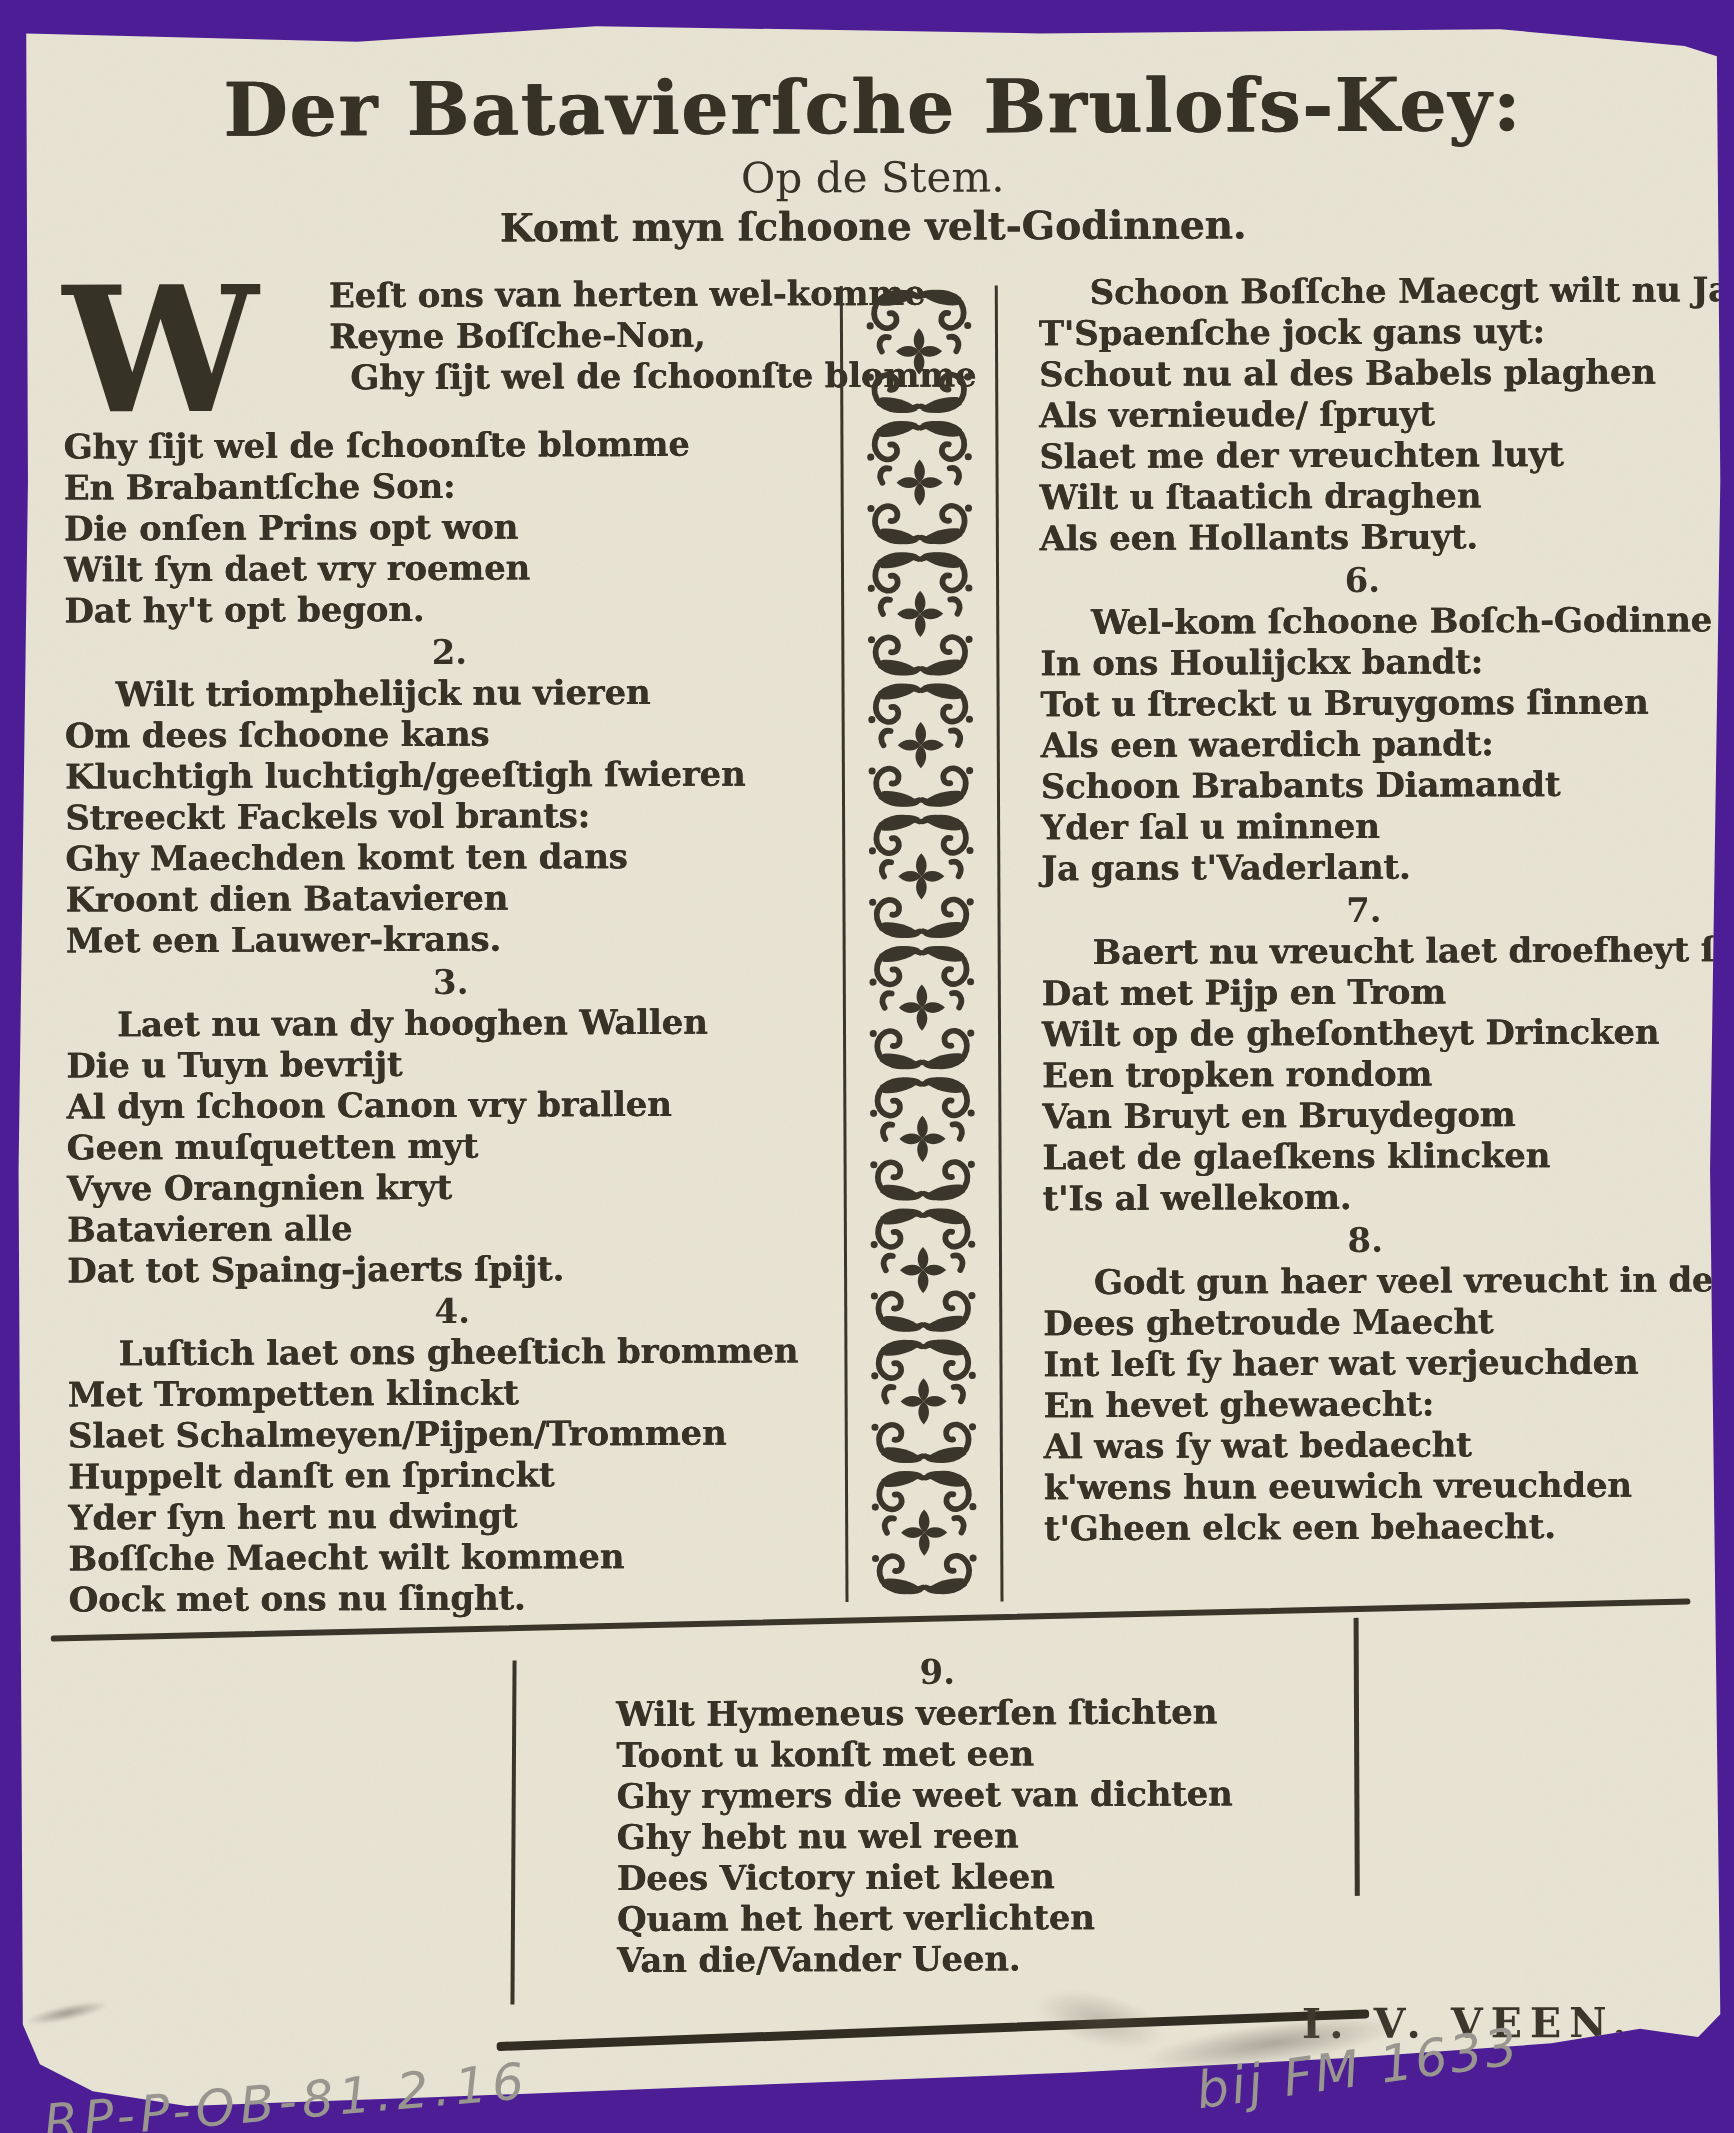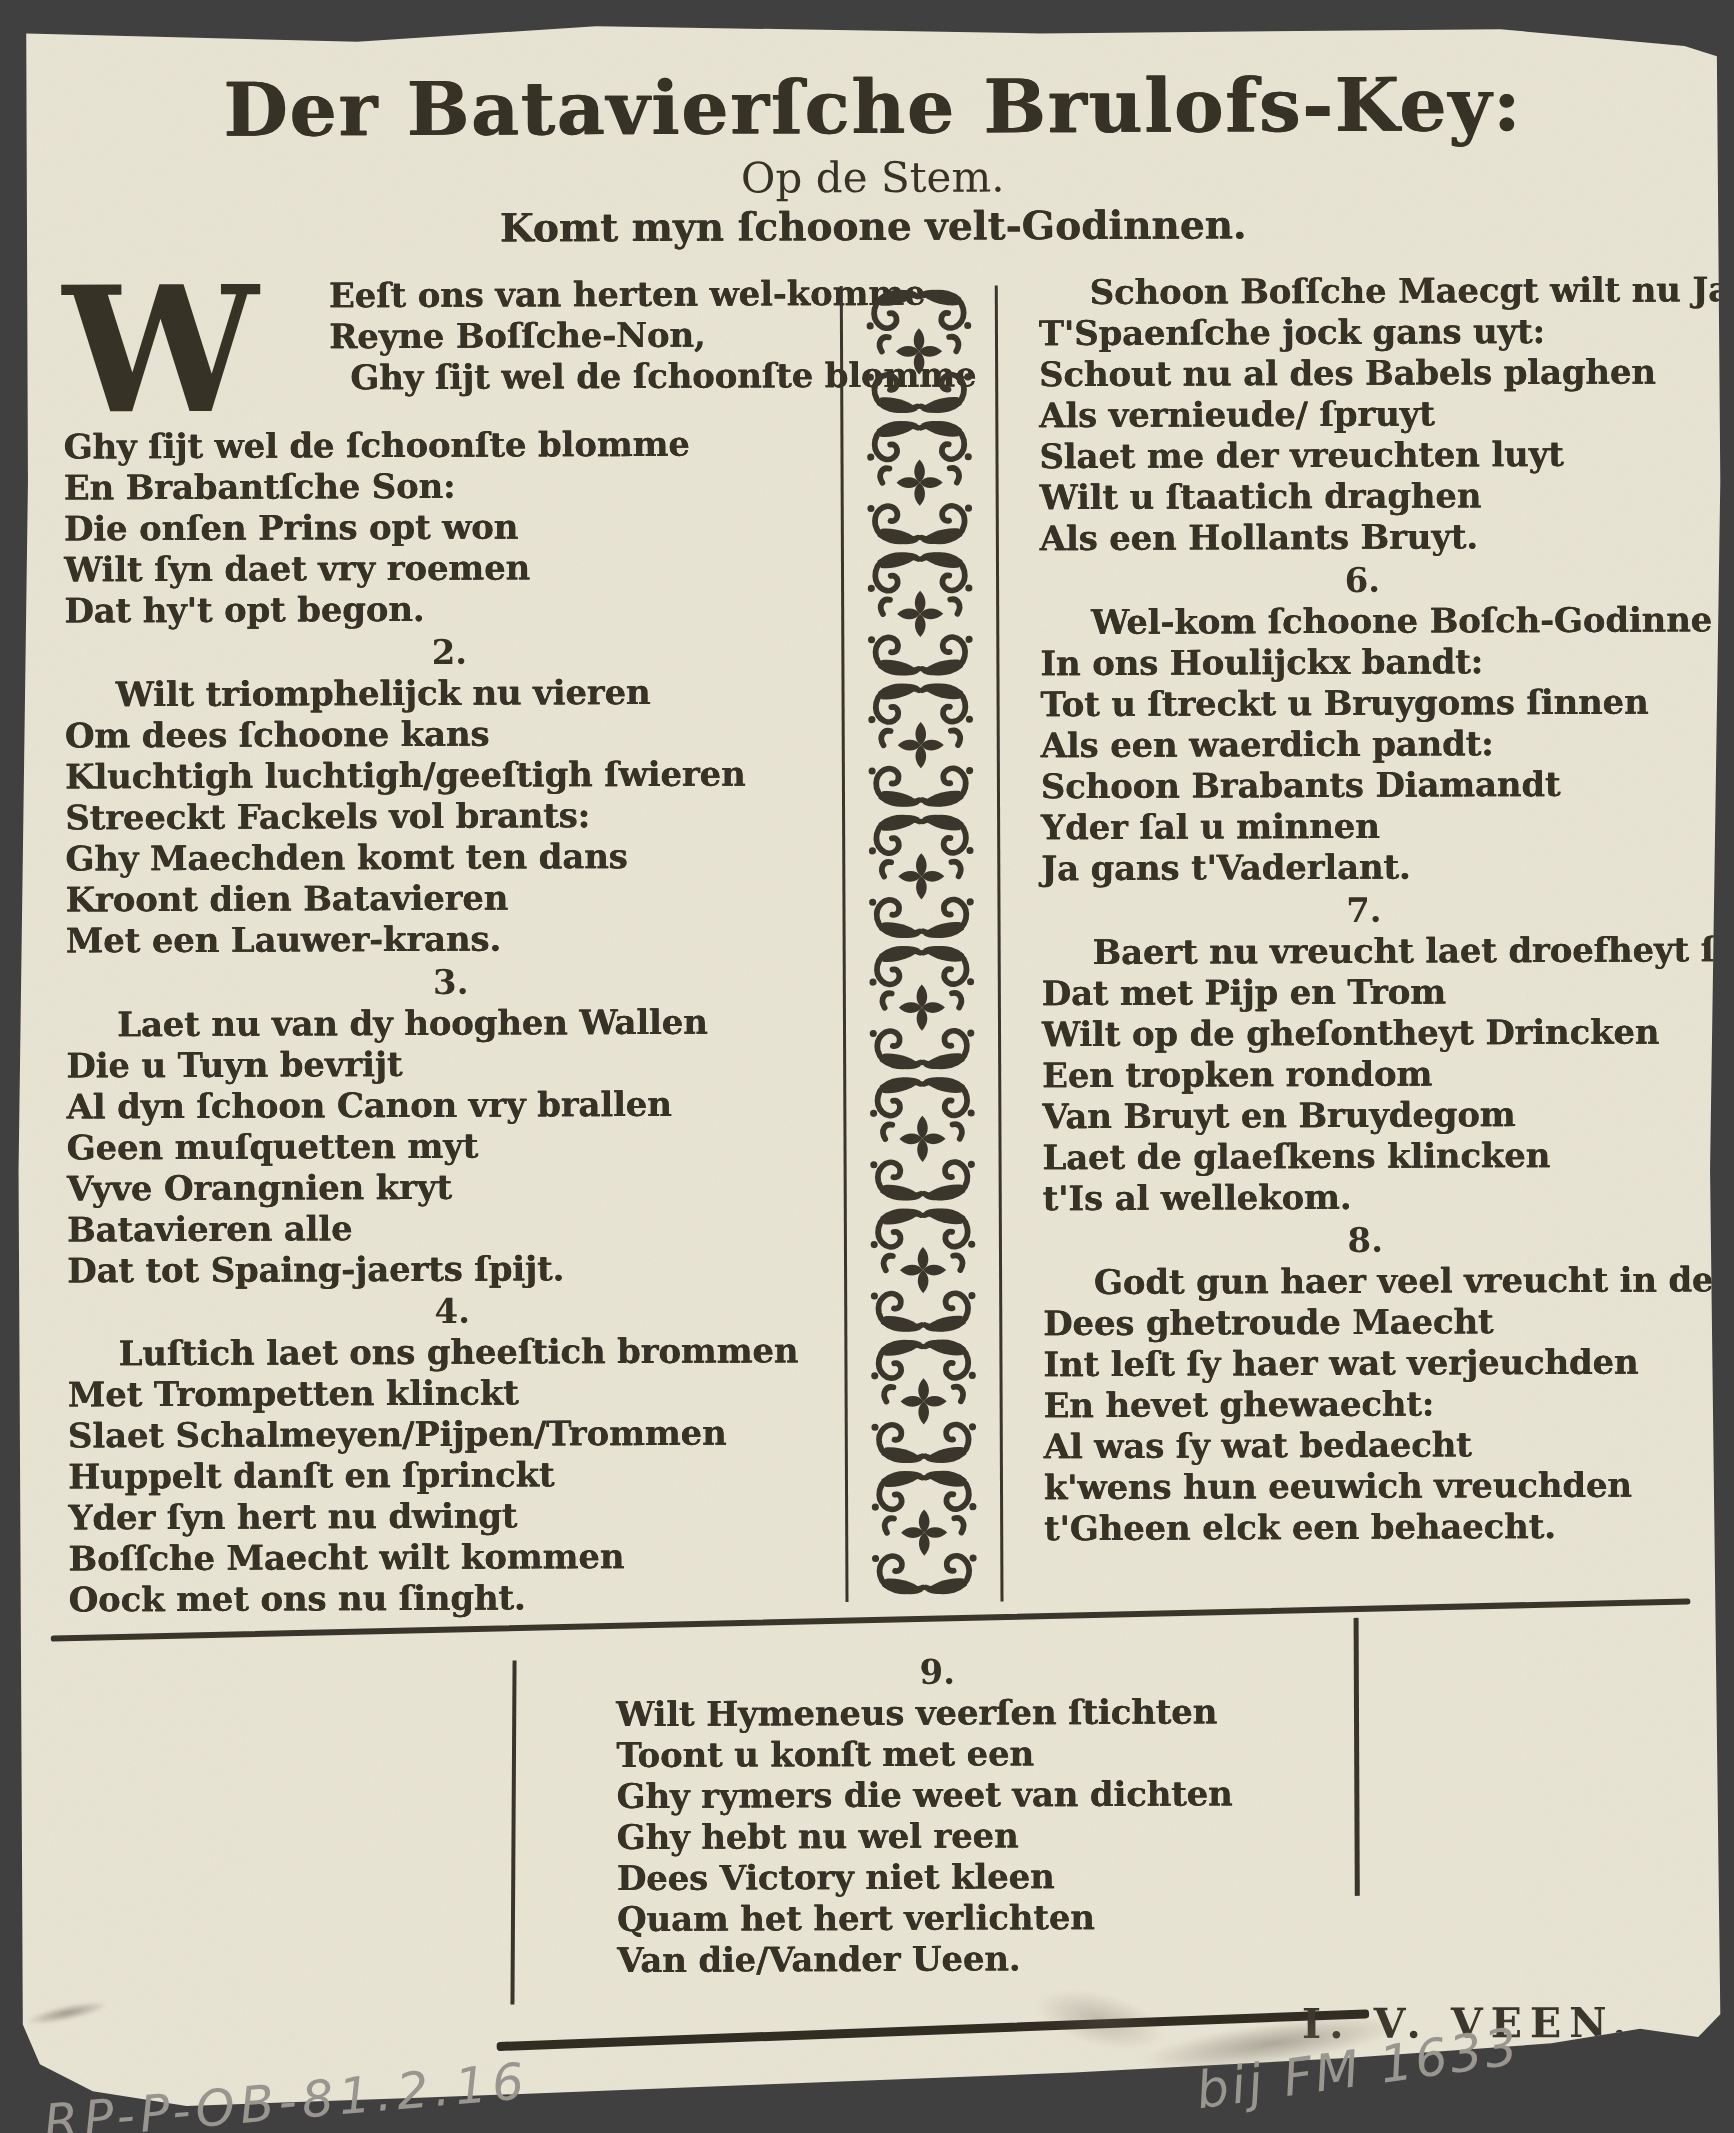--- a/index.html
+++ b/index.html
@@ -1,17 +1,17 @@
 <!DOCTYPE html>
 <html style="font-size:14px"><head>
 <meta charset="utf-8">
 <style>
   html,body{margin:0;padding:0;}
   body{background:#efebe0;font-family:"DejaVu Serif",serif;}
-  .scene{position:relative;width:1734px;height:2133px;background:#404040;overflow:hidden;text-decoration:underline;}
+  .scene{position:relative;width:1734px;height:2133px;background:#4c1d95;overflow:hidden;text-decoration:underline;}
   .paper{
     position:absolute;left:16px;top:23px;width:1706px;height:2085px;
     background:#e9e5d5;
     clip-path:polygon(0.6% 0.5%,20% 0.9%,34% 0.15%,60% 0.5%,87% 0.3%,97.8% 1.1%,99.7% 1.6%,
       99.9% 22%,99.3% 55%,99.9% 95.5%,98.6% 96.6%,95.2% 96.2%,90% 96.9%,78% 97.6%,62% 98.3%,
       43% 98.9%,24% 99.5%,10% 99.9%,4.5% 99.2%,1.4% 97.9%,0.4% 96%,0.15% 55%,0.7% 22%);
   }
   .grain{position:absolute;left:0;top:0;width:100%;height:100%;pointer-events:none;opacity:.6;}
   .content{position:relative;padding:44px 35px 0 50px;color:#373226;transform:rotate(-0.25deg);}
   .title{text-align:center;font-weight:700;font-size:74px;line-height:1.1;letter-spacing:1.8px;

